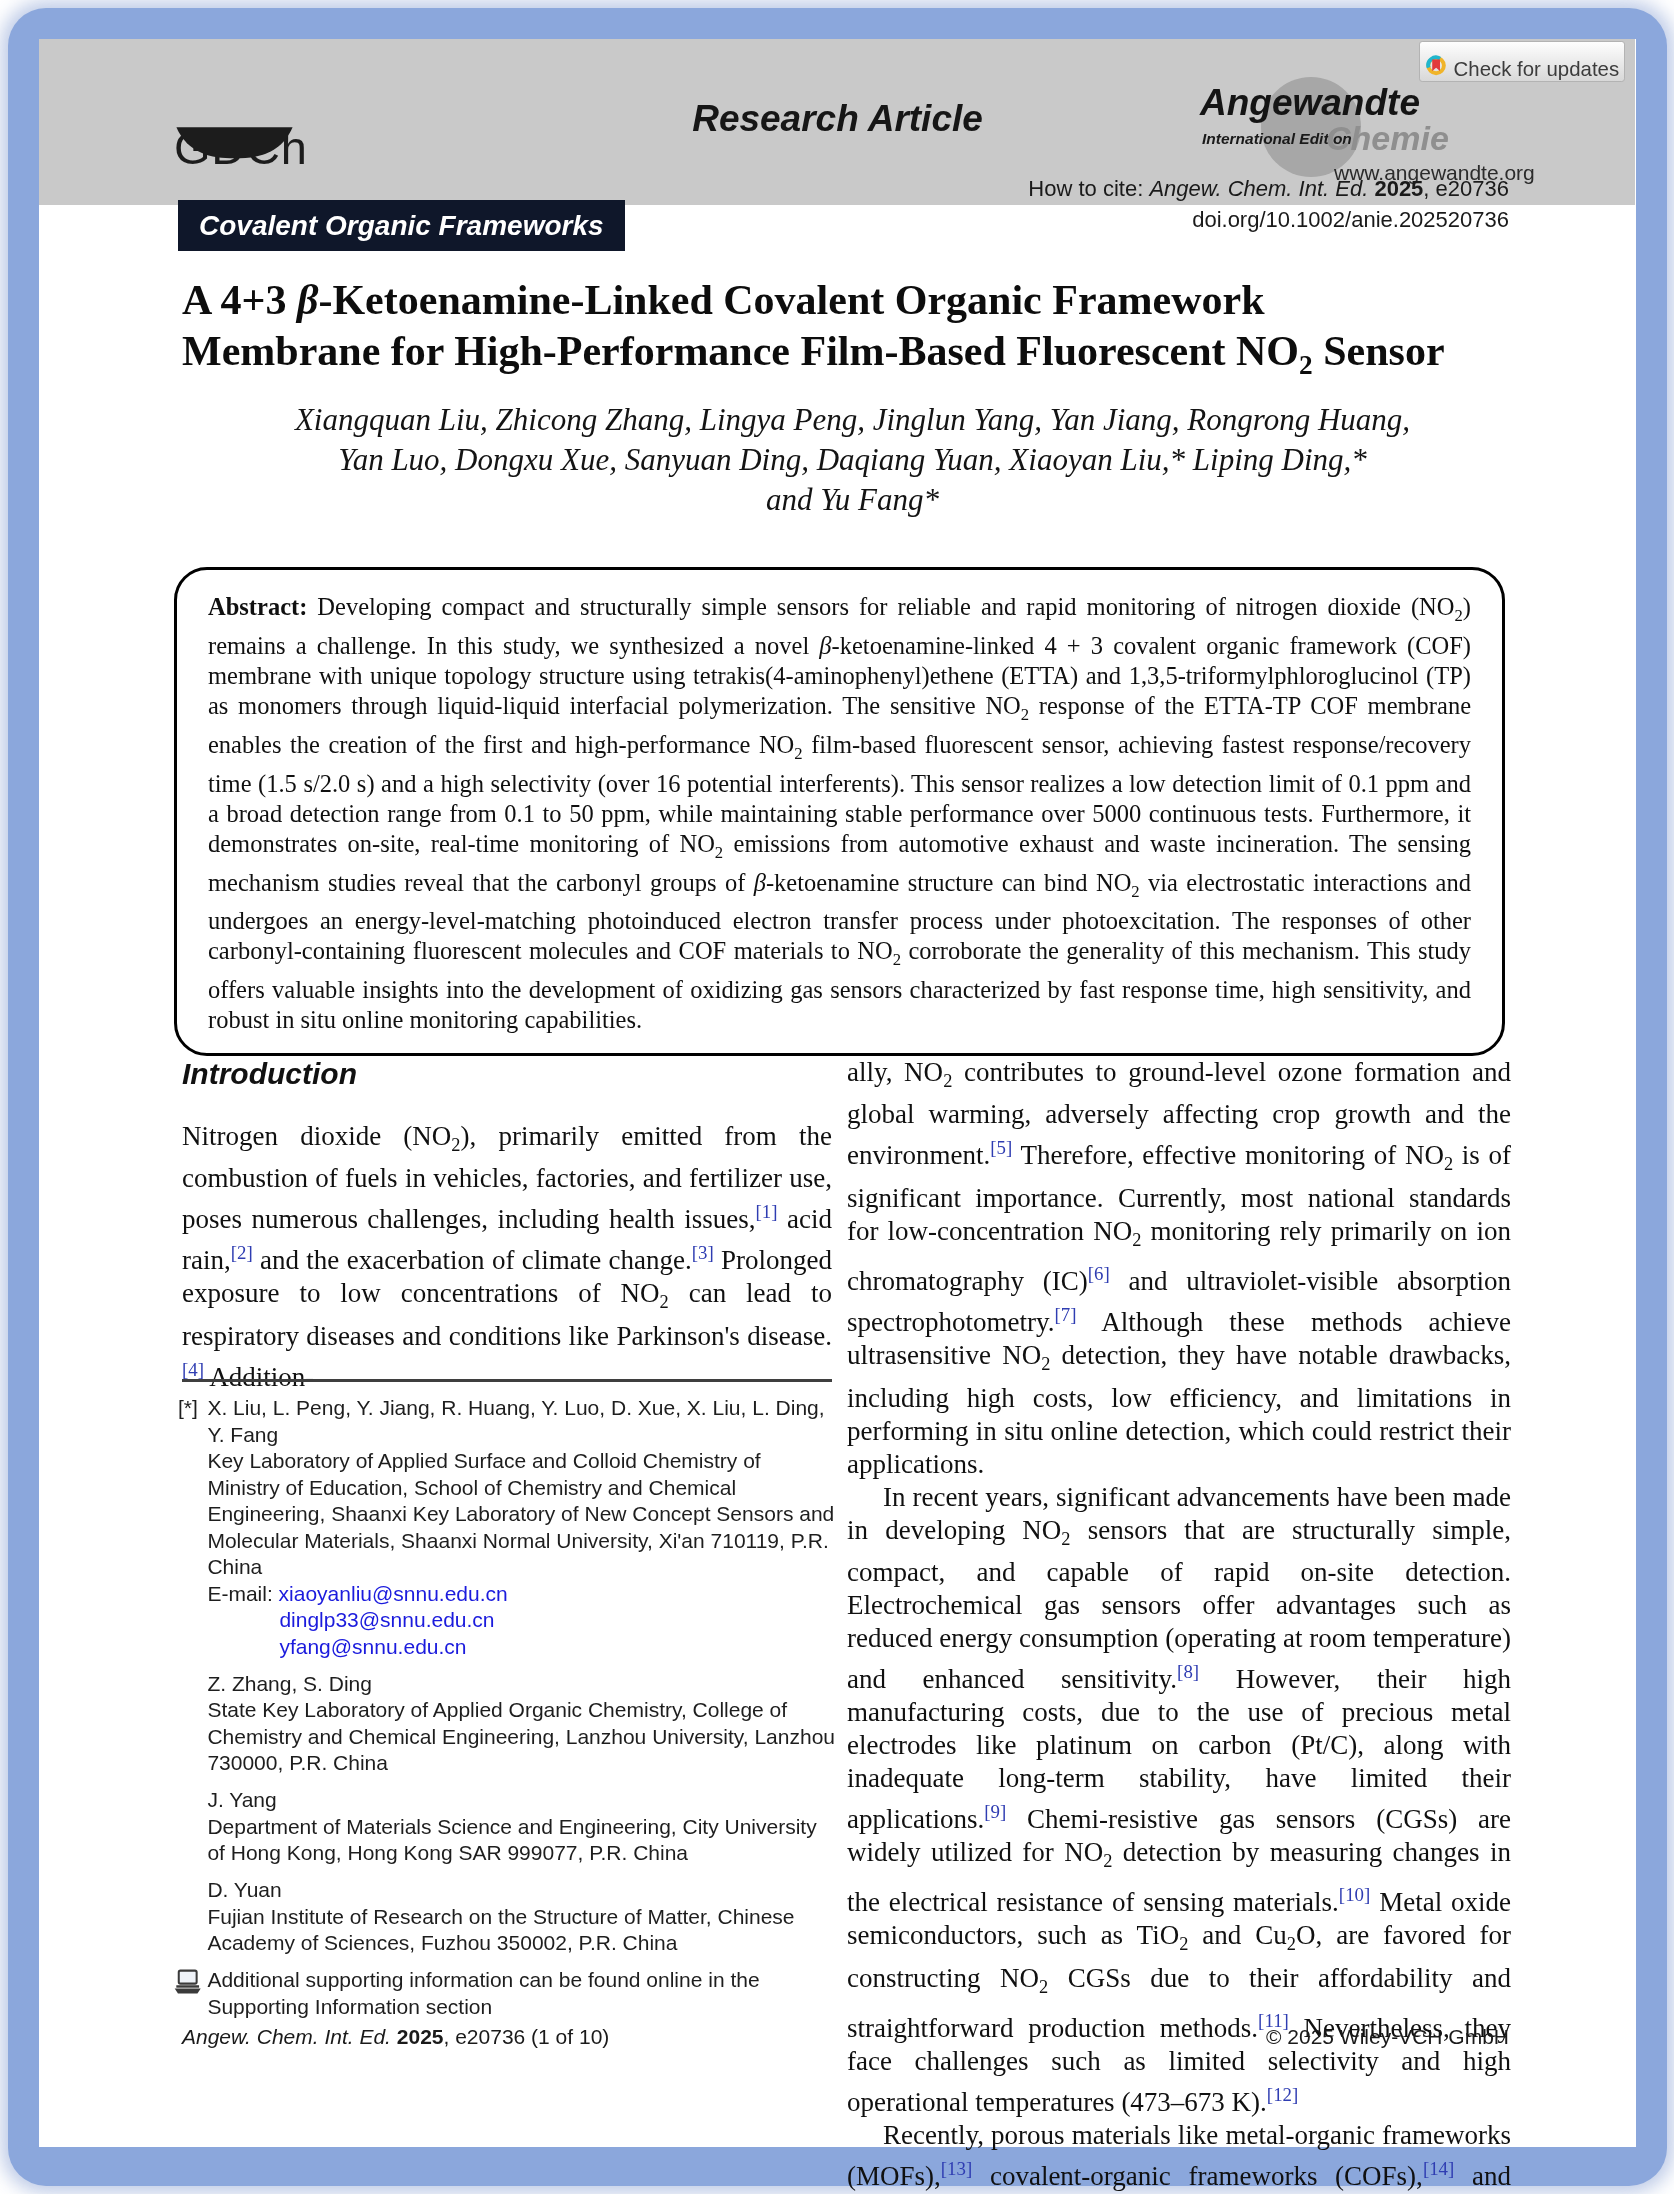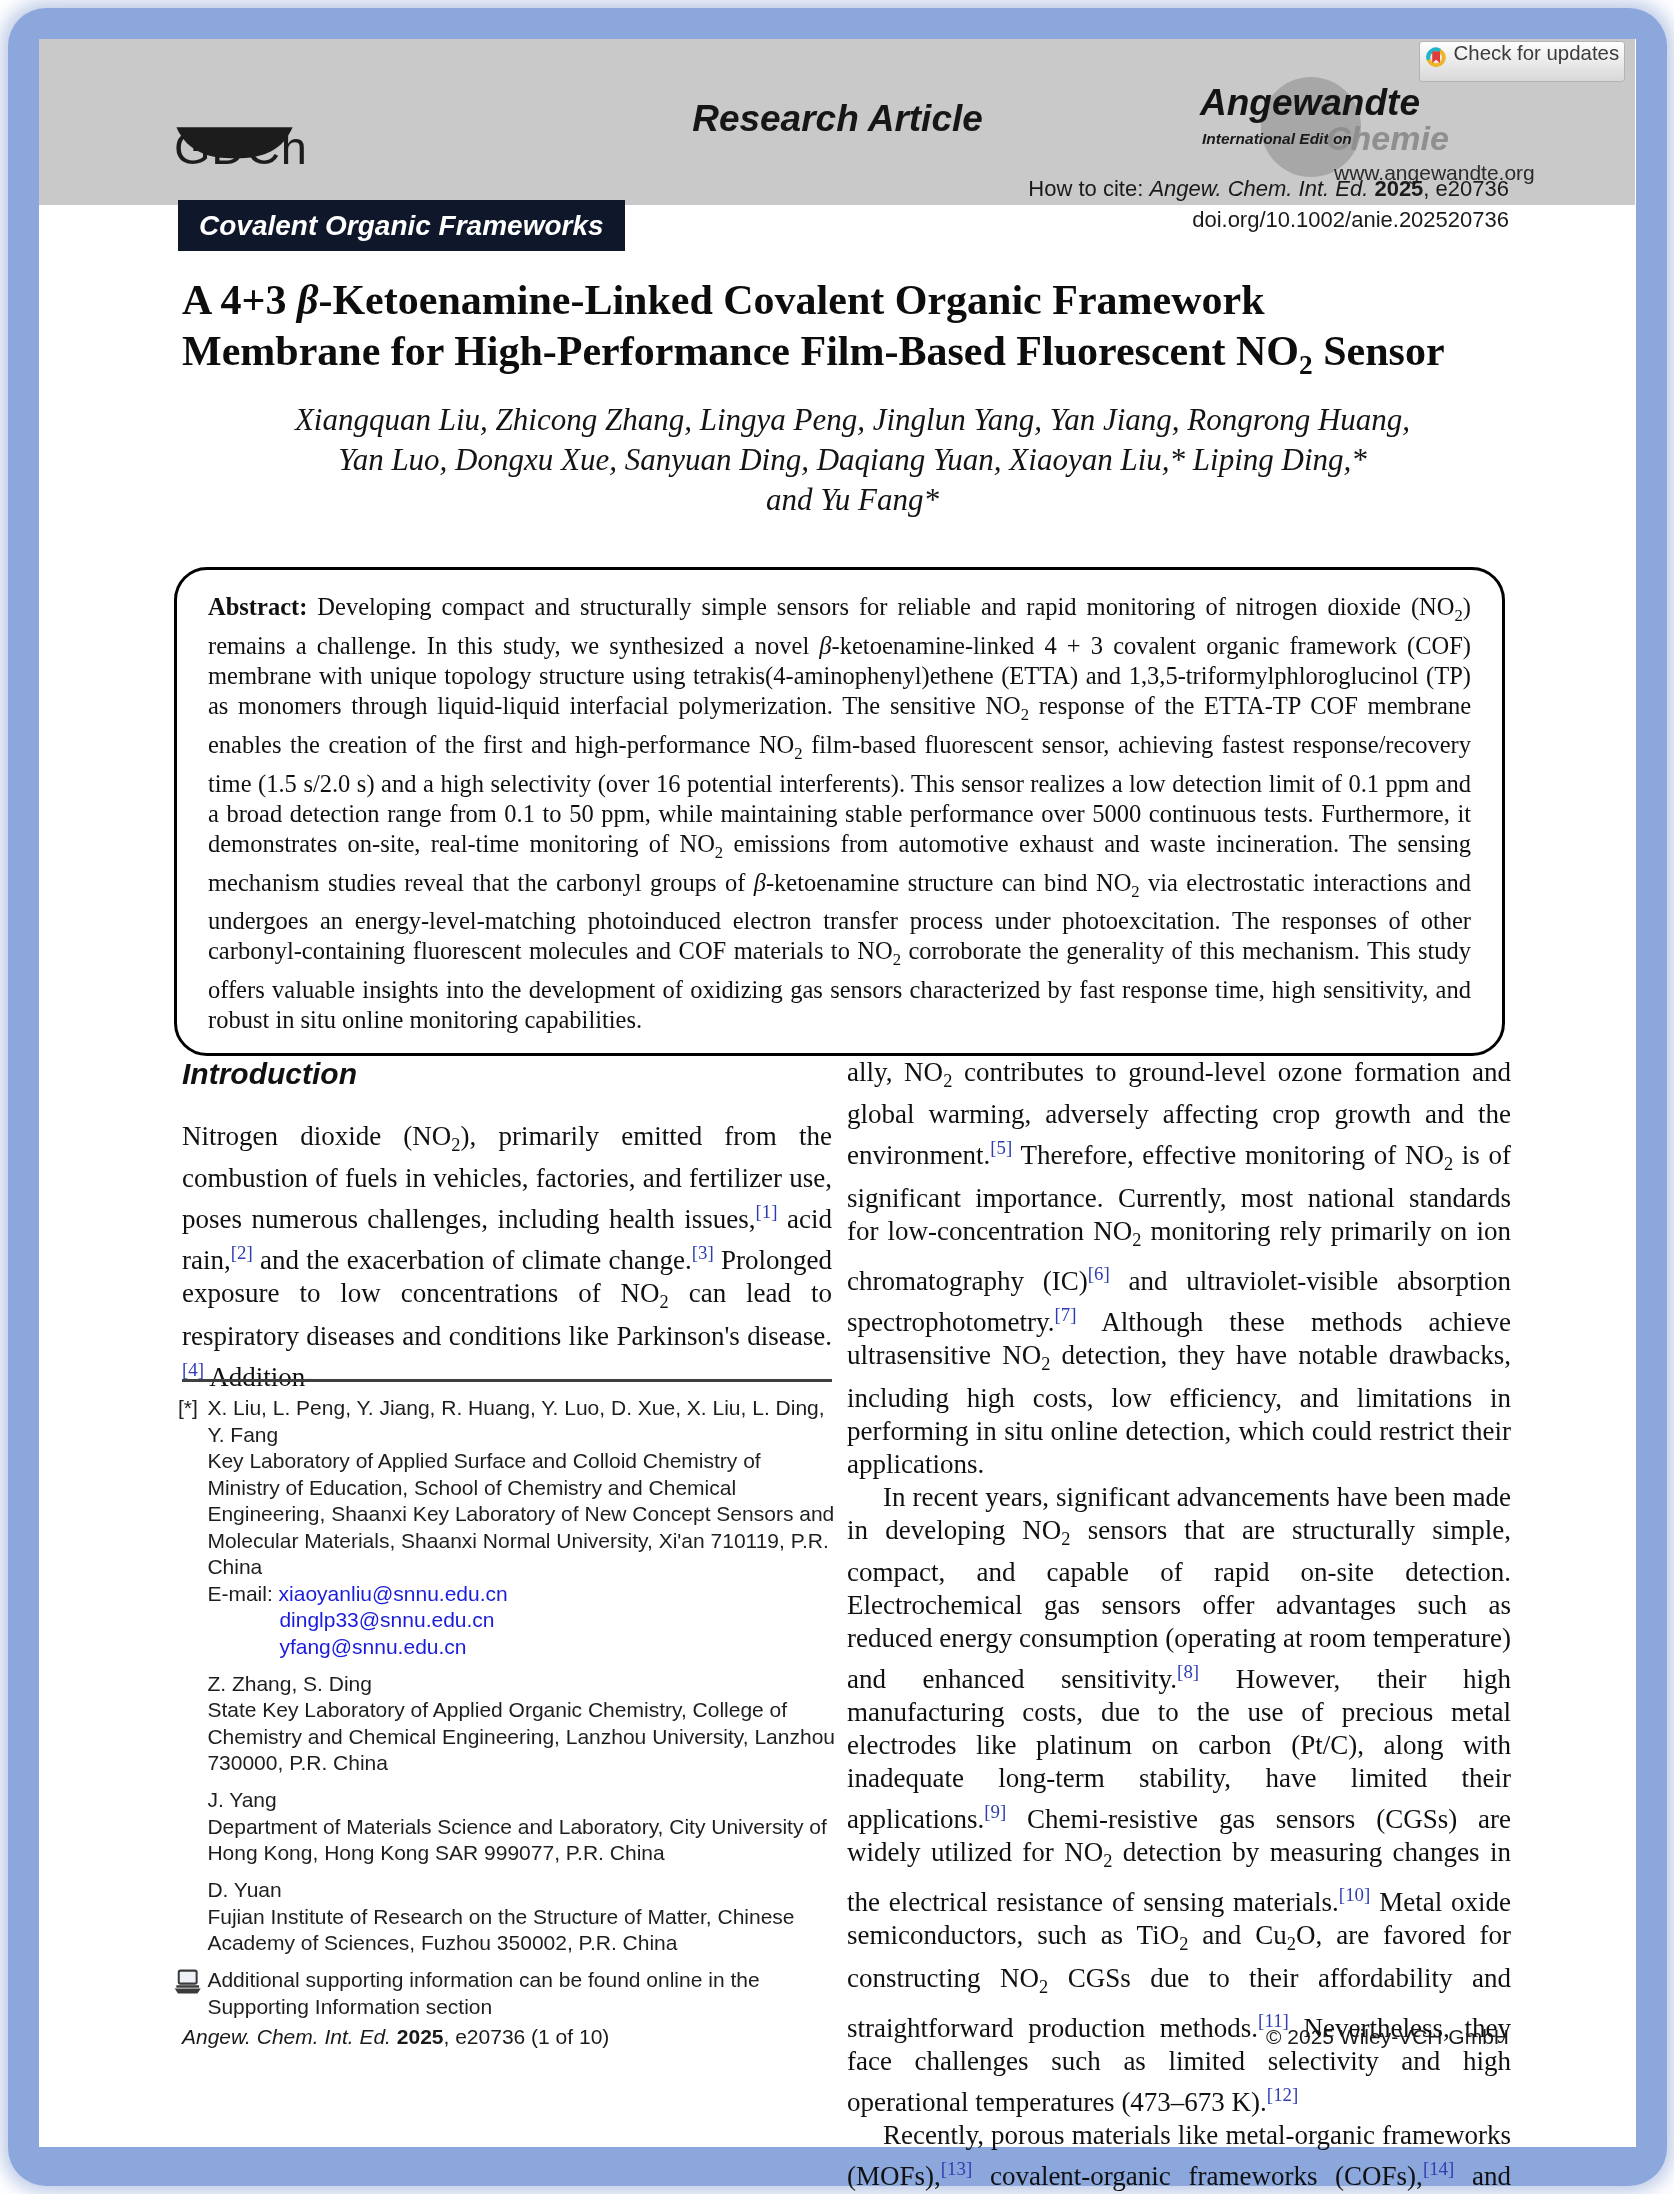--- a/index.html
+++ b/index.html
@@ -24,21 +24,21 @@
   .angew-brand{position:absolute;left:31px;top:6.5px;font-family:"Liberation Sans",sans-serif;
        font-style:italic;font-weight:bold;font-size:37px;color:#141414;}
   .angew-edition{position:absolute;left:33px;top:55px;font-family:"Liberation Sans",sans-serif;
        font-style:italic;font-weight:bold;font-size:15.5px;color:#1a1a1a;}
   .angew-chemie{position:absolute;left:157px;top:44px;font-family:"Liberation Sans",sans-serif;
        font-style:italic;font-weight:bold;font-size:34px;color:#8f8f8f;}
   .angew-url{position:absolute;left:154px;top:86px;font-family:"Liberation Sans",sans-serif;
        font-size:21px;color:#2b2b2b;margin-left:11px;}
   .check-updates{position:absolute;left:1419px;top:41px;width:206px;height:41px;
        background:linear-gradient(#fefefe,#d8d8d8);border:0.8px solid #b3b3b3;border-radius:3.3px;
-       display:flex;align-items:flex-start;gap:6.5px;padding:0 4.9px;box-sizing:border-box;cursor:pointer;}
+       display:flex;align-items:flex-end;gap:6.5px;padding:0 4.9px;box-sizing:border-box;cursor:pointer;}
   .check-updates .lbl{font-family:"Liberation Sans",sans-serif;font-size:20.4px;color:#3c3c3c;white-space:nowrap;}
 
   
   .cite-block{position:absolute;right:166px;top:173px;text-align:right;
        font-family:"Liberation Sans",sans-serif;font-size:22px;line-height:31px;color:#1a1a1a;}
 
   
   .topic-badge{position:absolute;left:178px;top:200px;height:51px;line-height:51px;
        background:#0f172a;color:#fff;padding:0 21px;font-family:"Liberation Sans",sans-serif;
        font-style:italic;font-weight:bold;font-size:28px;}
@@ -150,21 +150,21 @@
     <div class="email-indent">
       <a class="email">yfang@snnu.edu.cn</a>
     </div>
   </div>
   <div class="fn-group">
     <div>Z. Zhang, S. Ding</div>
     <div>State Key Laboratory of Applied Organic Chemistry, College of Chemistry and Chemical Engineering, Lanzhou University, Lanzhou 730000, P.R. China</div>
   </div>
   <div class="fn-group">
     <div>J. Yang</div>
-    <div>Department of Materials Science and Laboratory, City University of Hong Kong, Hong Kong SAR 999077, P.R. China</div>
+    <div>Department of Materials Science and Engineering, City University of Hong Kong, Hong Kong SAR 999077, P.R. China</div>
   </div>
   <div class="fn-group">
     <div>D. Yuan</div>
     <div>Fujian Institute of Research on the Structure of Matter, Chinese Academy of Sciences, Fuzhou 350002, P.R. China</div>
   </div>
   <div class="fn-group">
     <svg class="fn-icon" viewBox="0 0 36 32">
       <rect x="7" y="2" width="22" height="16" rx="2" fill="#eef2f8" stroke="#3a3a3a" stroke-width="2.5"></rect>
       <path d="M2,24 h32 l-4,6 h-24 z" fill="#3a3a3a"></path>
       <rect x="4" y="20" width="28" height="3" fill="#3a3a3a"></rect>

